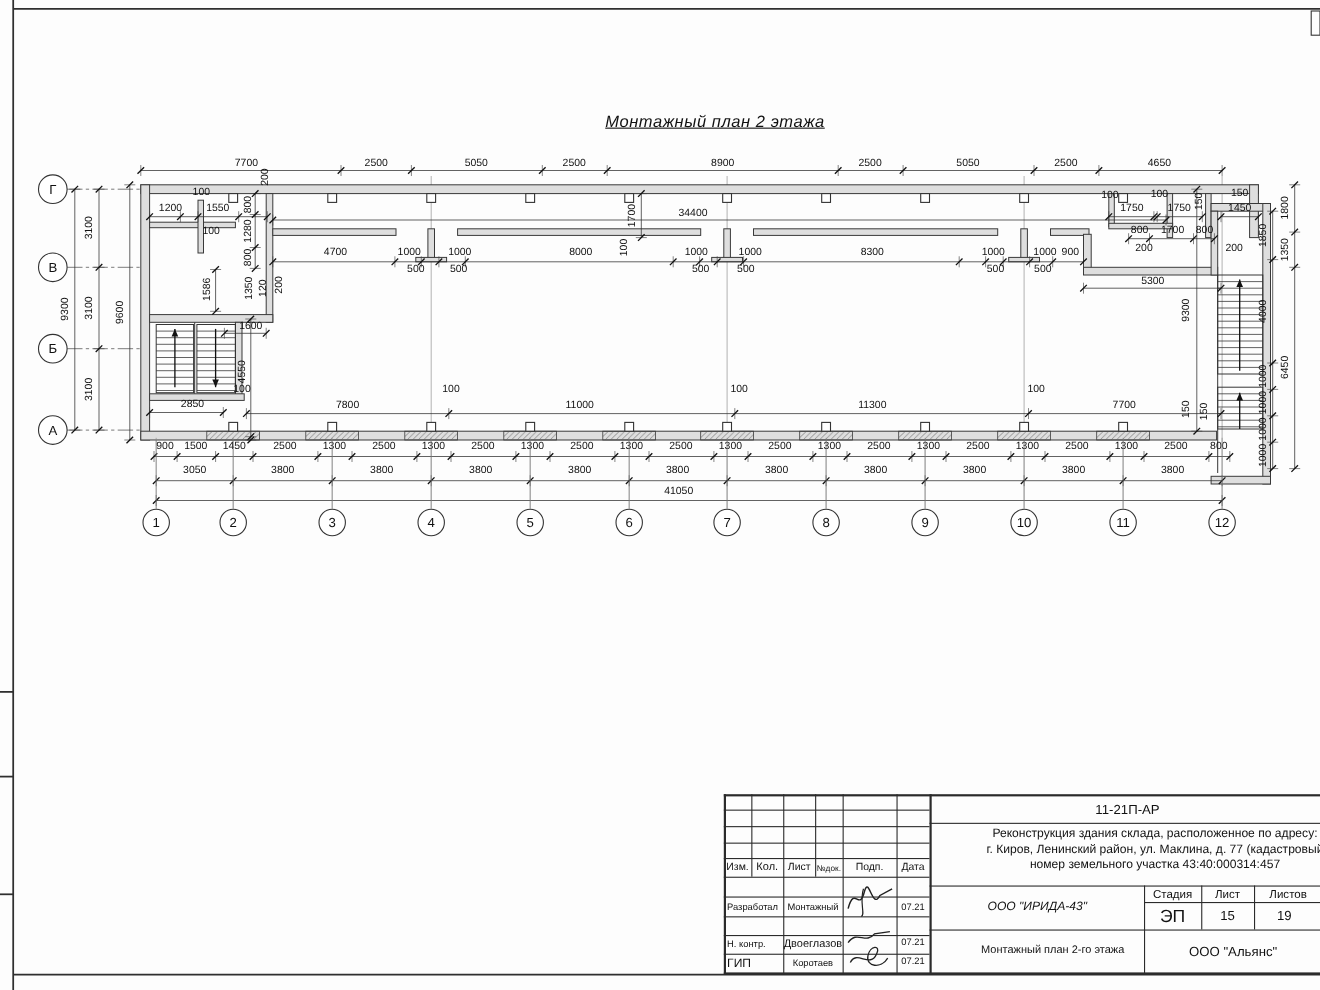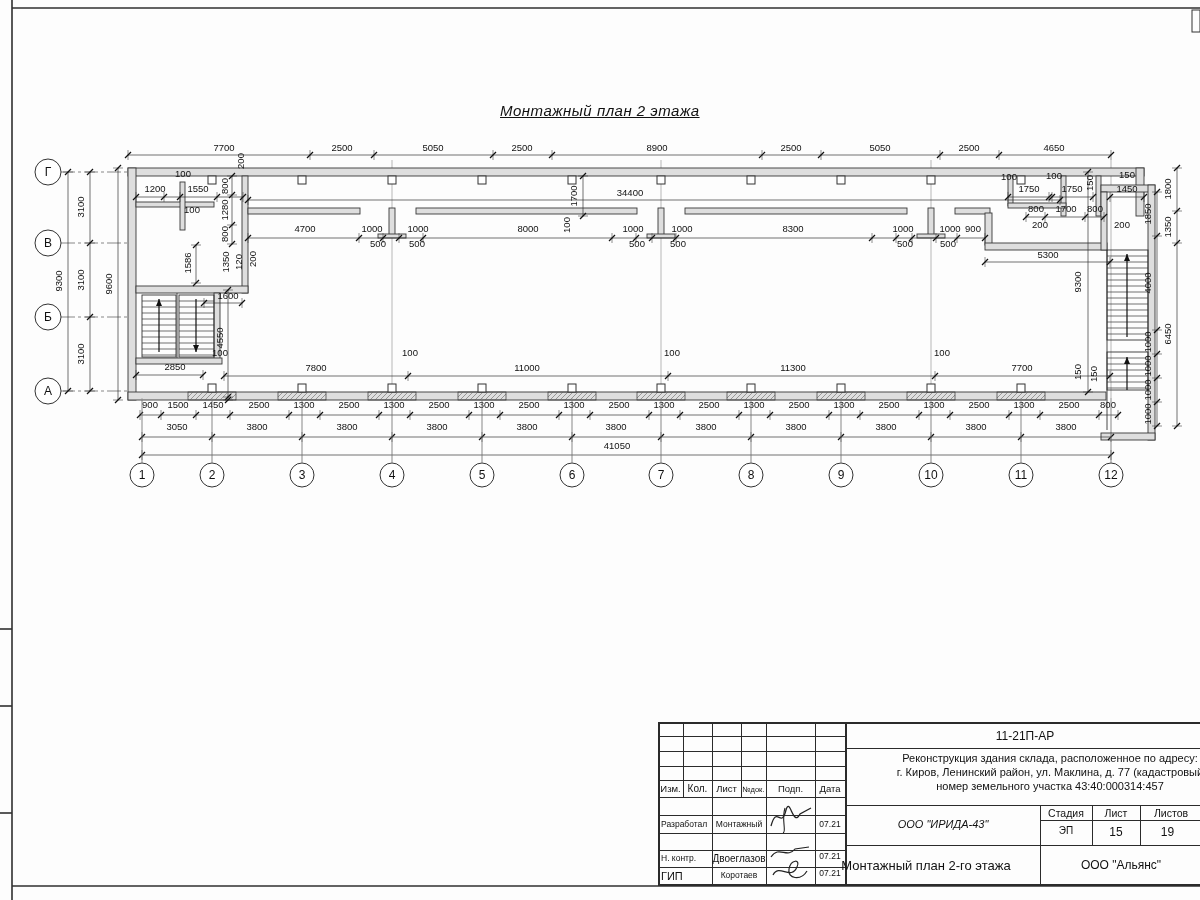--- a/index.html
+++ b/index.html
@@ -1,21 +1,21 @@
 <!DOCTYPE html>
 <html><head>
 <meta charset="utf-8">
 <style>
   html,body{margin:0;padding:0}
   body{position:relative;width:1200px;height:900px;overflow:hidden;background:#fdfdfd;
        font-family:"Liberation Sans",sans-serif;color:#111}
   #drawing{position:absolute;left:0;top:0}
   .dim{font-size:9.5px;fill:#111}
   .axis-txt{font-size:12px;fill:#111}
-  #plan-title{position:absolute;left:500px;top:102px;width:300px;
+  #plan-title{position:absolute;left:500px;top:102px;width:300px;text-align:center;
       font-size:15px;font-style:italic;text-decoration:underline;letter-spacing:.5px}
   .tbl{position:absolute;background:#2b2b2b}
   .tbt{position:absolute;white-space:nowrap;color:#111}
   .c{text-align:center}
   .it{font-style:italic}
   .sig{position:absolute}
 </style>
 </head>
 <body>
 
@@ -659,25 +659,25 @@
 
   <div class="tbt" style="left:661px;top:870px;font-size:11px">ГИП</div>
   <div class="tbt c" style="left:712px;top:870px;width:54px;font-size:8.5px">Коротаев</div>
   <div class="tbt c" style="left:815px;top:868px;width:30px;font-size:8.5px">07.21</div>
 
   <div class="tbt c it" style="left:847px;top:818px;width:192px;font-size:11px">ООО "ИРИДА-43"</div>
 
   <div class="tbt c" style="left:1040px;top:807px;width:52px;font-size:10.5px">Стадия</div>
   <div class="tbt c" style="left:1092px;top:807px;width:48px;font-size:10.5px">Лист</div>
   <div class="tbt c" style="left:1140px;top:807px;width:62px;font-size:10.5px">Листов</div>
-  <div class="tbt c" style="left:1040px;top:825px;width:52px;font-size:10px">ЭП</div>
+  <div class="tbt c" style="left:1040px;top:825px;width:52px;font-size:16px">ЭП</div>
   <div class="tbt c" style="left:1092px;top:825px;width:48px;font-size:12px">15</div>
   <div class="tbt c" style="left:1140px;top:825px;width:55px;font-size:12px">19</div>
 
-  <div class="tbt c" style="left:820px;top:858px;width:212px;font-size:13px">Монтажный план 2-го этажа</div>
+  <div class="tbt c" style="left:851px;top:858px;width:212px;font-size:10px">Монтажный план 2-го этажа</div>
   <div class="tbt c" style="left:1040px;top:858px;width:162px;font-size:12px">ООО "Альянс"</div>
 
   <svg class="sig" style="left:767px;top:800px" width="48" height="34">
     <path d="M4,26 C10,4 14,30 19,10 C23,-4 26,28 33,14 L44,8" fill="none" stroke="#222" stroke-width="1.3"></path>
     <path d="M18,8 C14,20 20,32 16,33" fill="none" stroke="#222" stroke-width="1.1"></path>
   </svg>
   <svg class="sig" style="left:767px;top:843px" width="48" height="40">
     <path d="M4,14 C12,2 20,16 28,6 L42,4" fill="none" stroke="#222" stroke-width="1.2"></path>
     <path d="M6,32 C12,20 24,38 30,24 C34,16 24,16 22,26 C20,36 34,38 40,28" fill="none" stroke="#222" stroke-width="1.2"></path>
   </svg>

